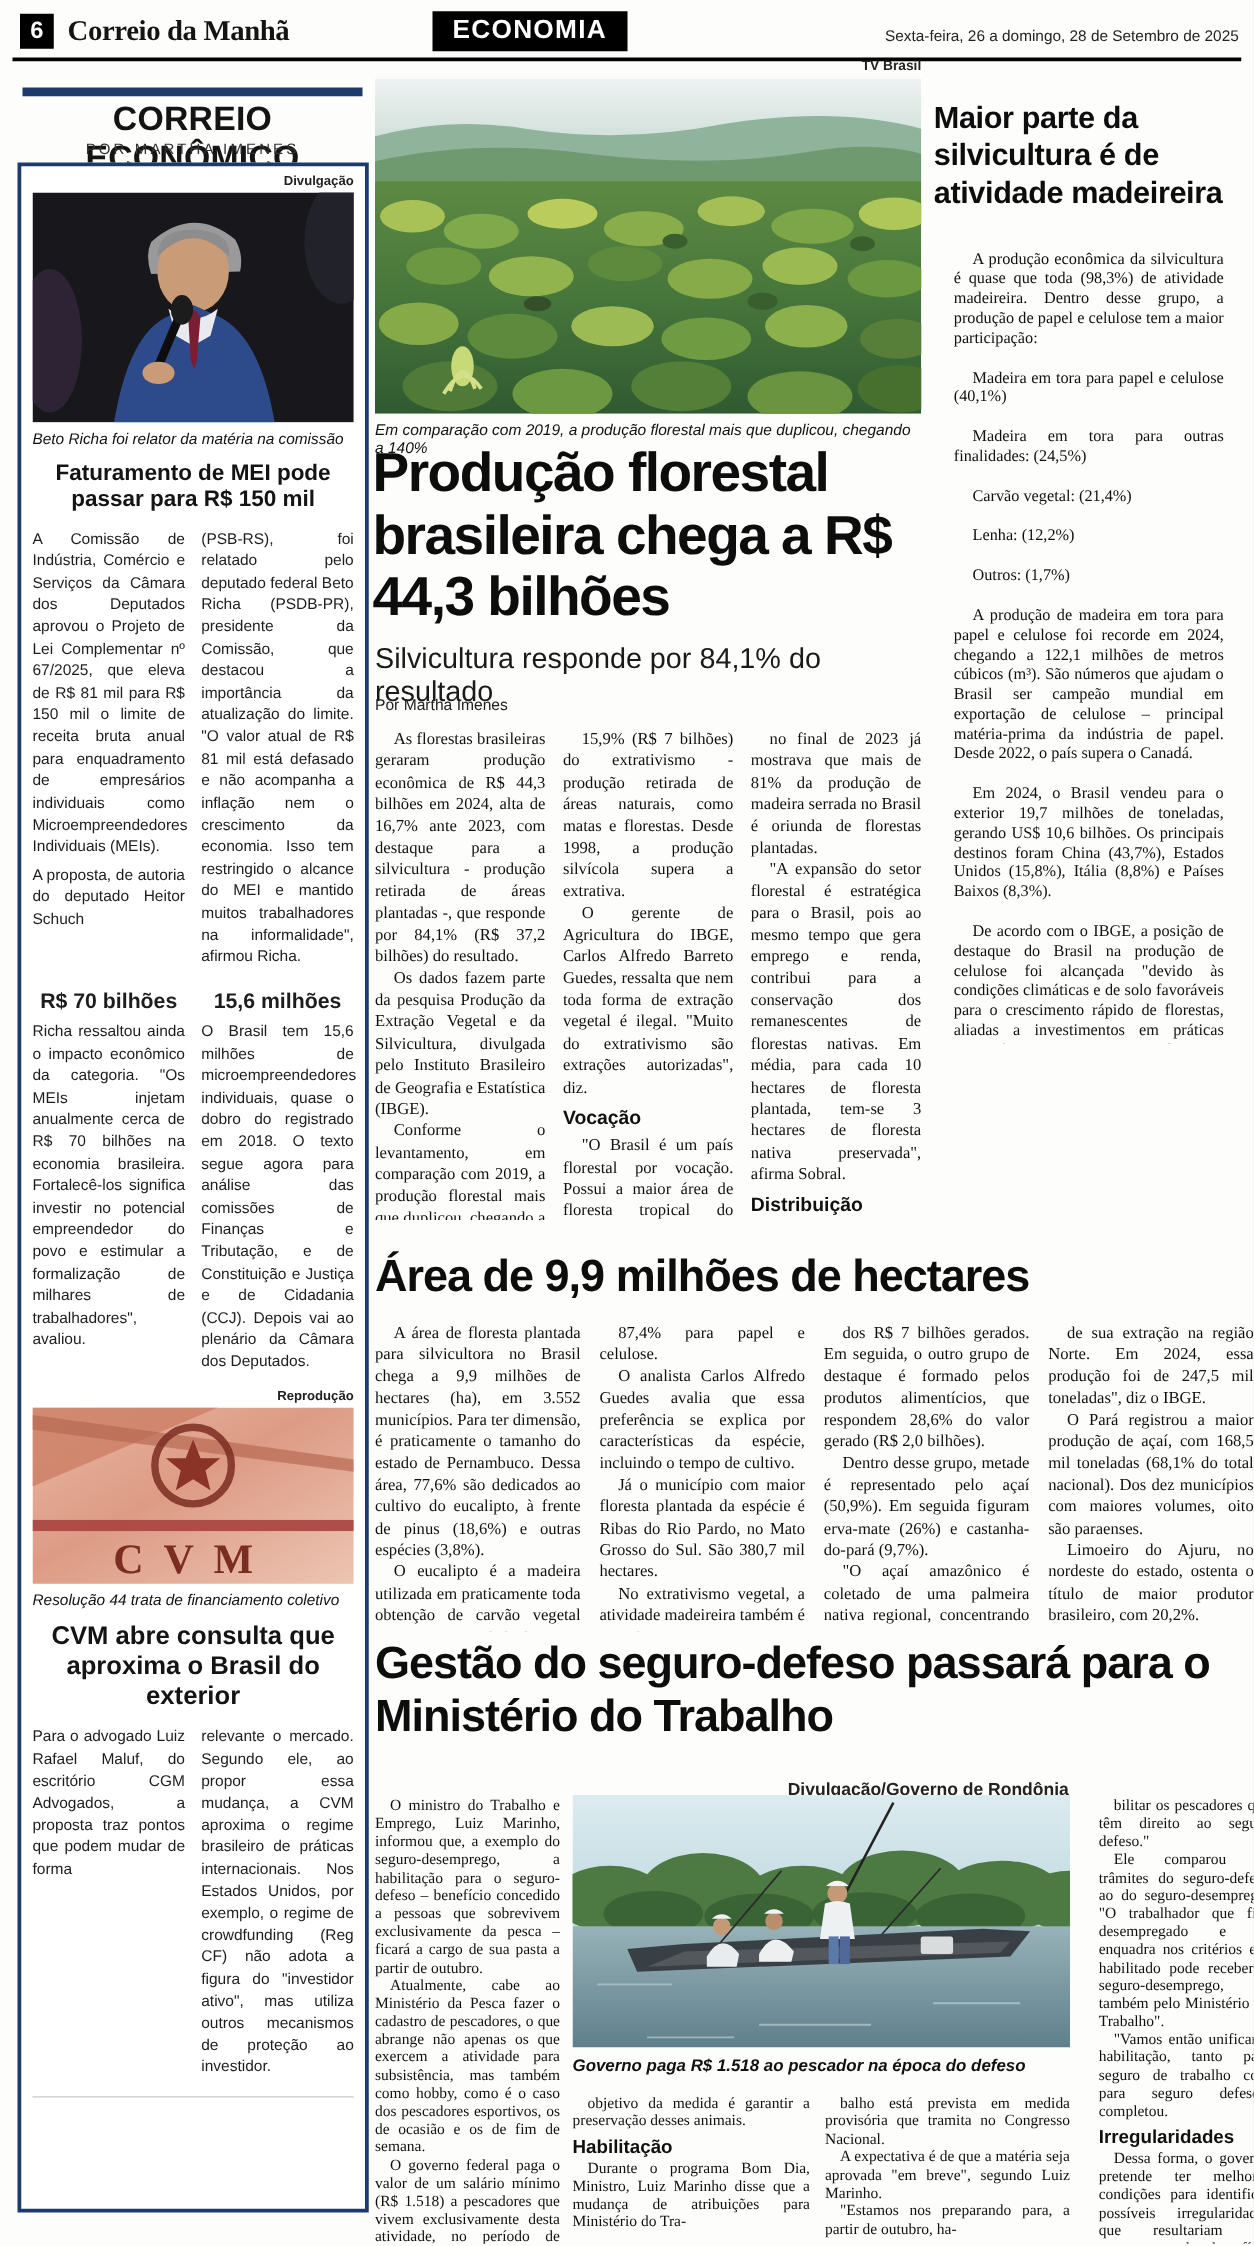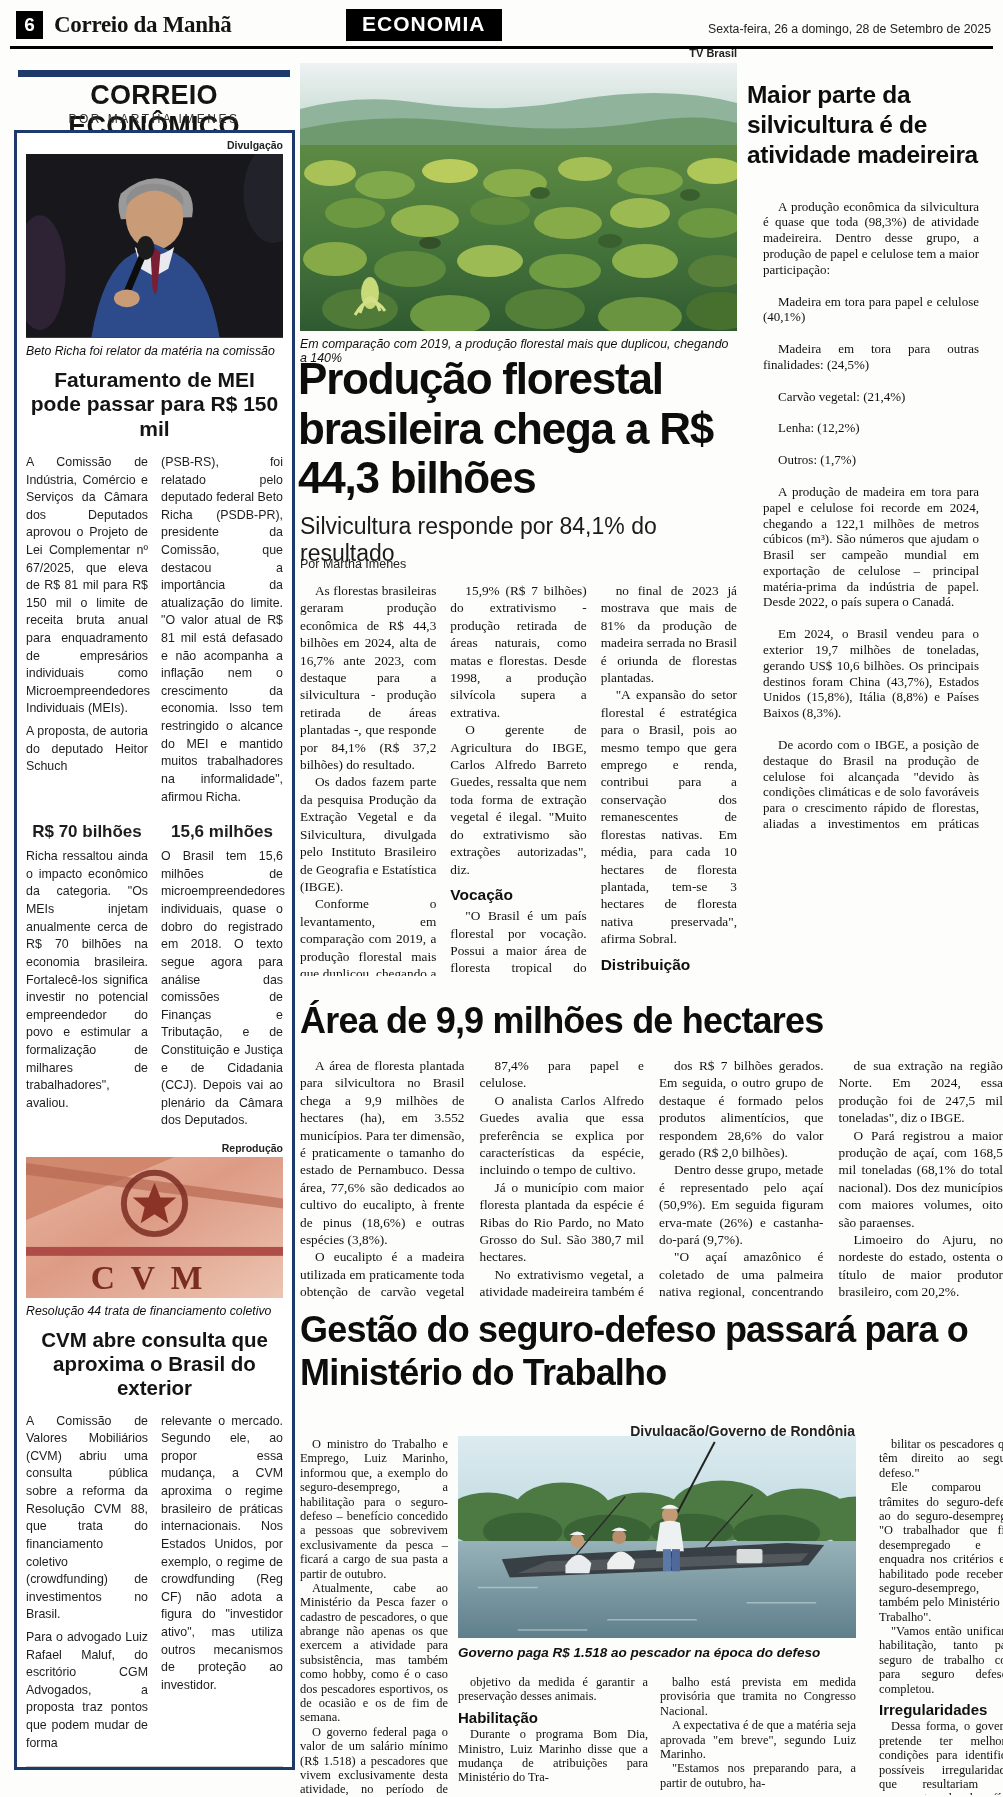--- a/index.html
+++ b/index.html
@@ -18,21 +18,21 @@
   .ce-bar{position:absolute;left:18px;top:70px;width:272px;height:7px;background:#1e3a6b;}
   .ce-title{position:absolute;left:8px;top:80px;width:292px;text-align:center;font-weight:800;
             font-size:27px;letter-spacing:0.2px;}
   .ce-byline{position:absolute;left:8px;top:112px;width:292px;text-align:center;font-size:12px;
              letter-spacing:2.5px;color:#333;}
   .left-box{position:absolute;left:14px;top:130px;width:281px;height:1640px;border:3px solid #1e3a6b;
             box-sizing:border-box;padding:4px 9px;overflow:hidden;background:#fff;}
   .credit{text-align:right;font-size:10.5px;font-weight:bold;color:#222;margin:2px 0 3px;}
   .lphoto{width:100%;display:block;}
   .lcaption{font-style:italic;font-size:12.3px;margin:6px 0 8px;color:#111;}
-  .lhead{ text-align:center;font-size:21px;font-weight:700;line-height:1.16;margin:10px 4px 13px;}
+  .lhead{ text-align:center;font-size:18px;font-weight:700;line-height:1.16;margin:10px 4px 13px;}
   .twocol{display:flex;gap:13px;font-size:12.4px;line-height:1.42;text-align:justify;color:#1d1d1d;}
   .twocol .col{flex:1;min-width:0;}
   .twocol p{margin:0 0 5px;}
   .lsub{text-align:center;font-size:17px;font-weight:700;margin:9px 0 4px;}
   .ldivider{border-top:1px solid #c9c9c9;margin:9px 0 2px;}
   
   .tv-credit{position:absolute;left:300px;top:47px;width:437px;text-align:right;font-size:11px;
              font-weight:bold;color:#222;}
   .forest{position:absolute;left:300px;top:63px;width:437px;height:268px;}
   .main-caption{position:absolute;left:300px;top:337px;width:437px;font-style:italic;font-size:12.4px;color:#111;}
@@ -150,21 +150,20 @@
       <polygon points="130,26 136,41 152,41 140,51 144,67 130,58 116,67 120,51 108,41 124,41" fill="#8a3326"></polygon>
       <rect y="91" width="260" height="9" fill="#a8433f" opacity="0.9"></rect>
       <text x="130" y="134" font-family="Liberation Serif, serif" font-size="34" font-weight="bold" fill="#7b2d22" text-anchor="middle" letter-spacing="16">CVM</text>
     </svg>
 
     <div class="lcaption">Resolução 44 trata de financiamento coletivo</div>
 
     <div class="lhead" style="font-size:20.5px;">CVM abre consulta que aproxima o Brasil do exterior</div>
     <div class="twocol">
       <div class="col">
-          <p>A Comissão de Valores Mobiliários (CVM) abriu uma consulta pública sobre a reforma da Resolução CVM 88, que trata do financiamento coletivo (crowdfunding) de investimentos no Brasil.</p>
           <p>Para o advogado Luiz Rafael Maluf, do escritório CGM Advogados, a proposta traz pontos que podem mudar de forma</p>
         </div>
       <div class="col">
           <p>relevante o mercado. Segundo ele, ao propor essa mudança, a CVM aproxima o regime brasileiro de práticas internacionais. Nos Estados Unidos, por exemplo, o regime de crowdfunding (Reg CF) não adota a figura do "investidor ativo", mas utiliza outros mecanismos de proteção ao investidor.</p>
         </div>
     </div>
 
     <div class="ldivider"></div>
 
     <div class="twocol">

